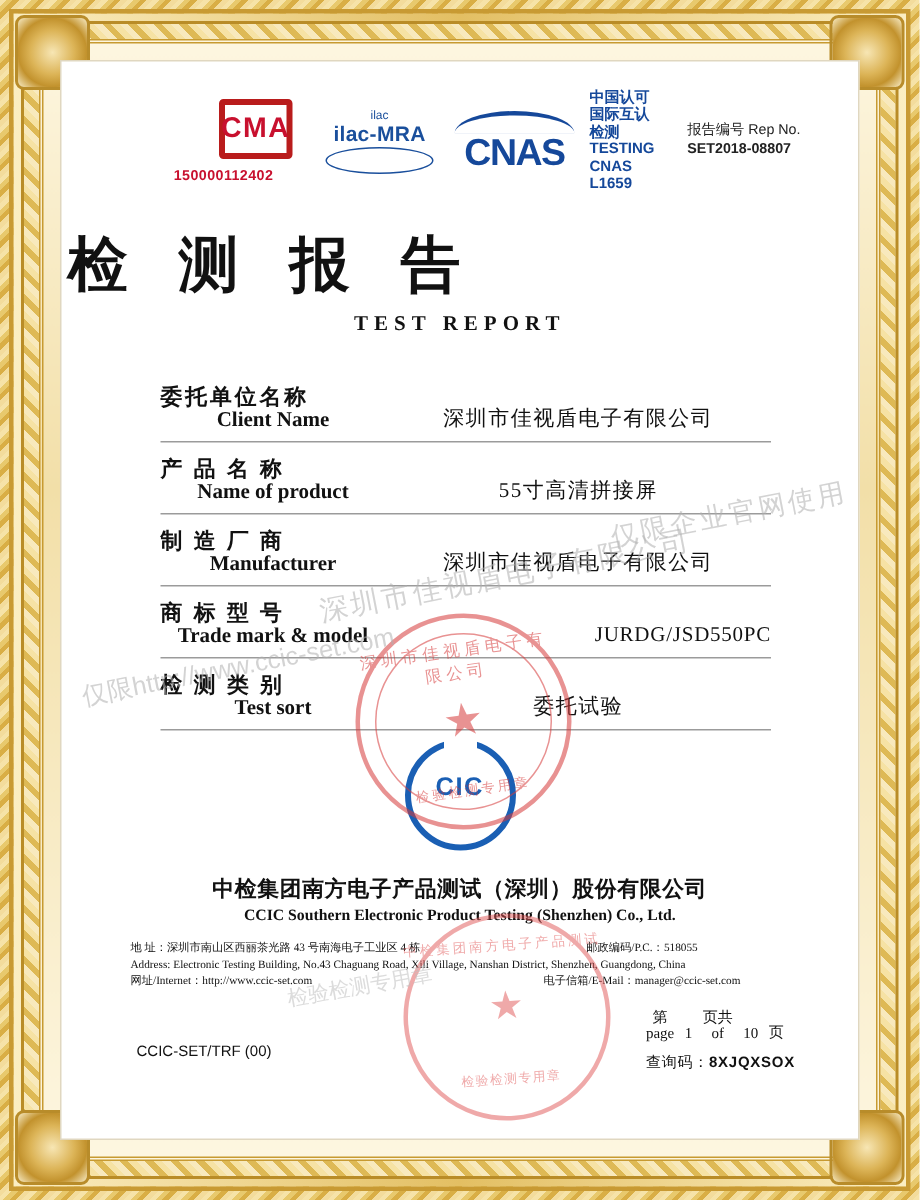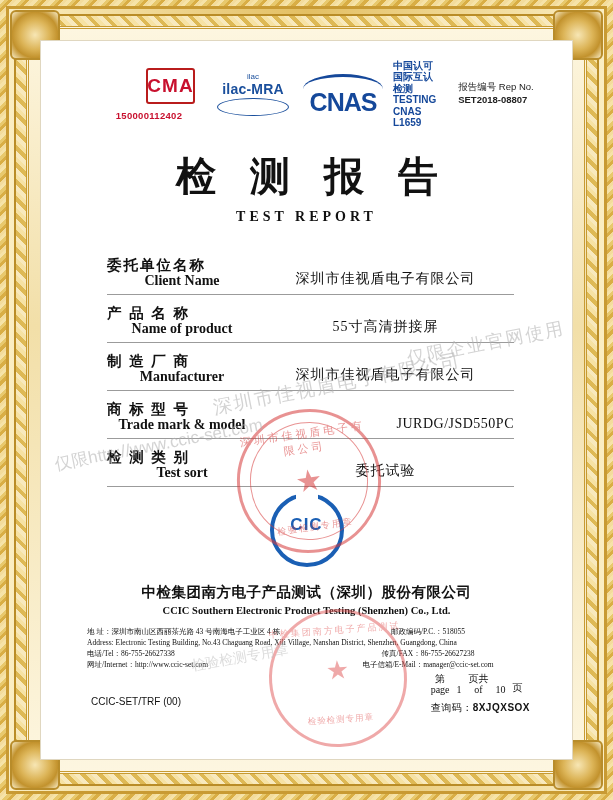--- a/index.html
+++ b/index.html
@@ -64,21 +64,21 @@
   }
   
   .logos{
     position:absolute;left:0;right:0;top:22px;height:62px;
     display:flex;align-items:center;
   }
   .cma{
     margin-left:62px;width:92px;text-align:center;
   }
   .cma-box{
-    border:2px solid #b91c1c;border-radius:3px;
+    border:4px solid #b91c1c;border-radius:3px;
     display:flex;align-items:center;justify-content:center;
     height:32px;
     color:#c8102e;font-weight:bold;font-size:19px;letter-spacing:1px;
     font-family:"Liberation Sans", sans-serif;
     margin-left:43px;
   }
   .cma-num{
     margin-top:6px;color:#c8102e;font-size:9.5px;font-weight:bold;
     font-family:"Liberation Sans", sans-serif;letter-spacing:.3px;
   }
@@ -111,21 +111,21 @@
   }
   .repno{
     margin-left:8px;font-size:9.5px;color:#222;
     font-family:"Liberation Sans", sans-serif;
     line-height:1.35;
   }
   .repno .l2{font-weight:bold;}
 
   
   .title-cn{
-    position:absolute;top:108px;left:13px;right:0;text-align:center;
+    position:absolute;top:108px;left:4px;right:0;
     font-size:40px;font-weight:bold;letter-spacing:12px;
     color:#111;font-family:"Liberation Serif", serif;
   }
   .title-en{
     position:absolute;top:168px;left:0;right:0;text-align:center;
     font-size:14px;font-weight:bold;letter-spacing:4px;color:#111;
   }
 
   
   .fields{
@@ -378,28 +378,20 @@
         <div class="l">
           <span>地    址：</span><span>深圳市南山区西丽茶光路 43 号南海电子工业区 4 栋</span>
         </div>
         <div class="r">
           <span>邮政编码/P.C.：</span><span>518055</span>
         </div>
       </div>
       <div class="full">
         <span>Address:</span>
         <span>Electronic Testing Building, No.43 Chaguang Road, Xili Village, Nanshan District, Shenzhen, Guangdong, China</span>
-      </div>
-      <div class="line">
-        <div class="l">
-          <span>电话/Tel：</span><span>86-755-26627338</span>
-        </div>
-        <div class="r">
-          <span>传真/FAX：</span><span>86-755-26627238</span>
-        </div>
       </div>
       <div class="line">
         <div class="l">
           <span>网址/Internet：</span><span>http://www.ccic-set.com</span>
         </div>
         <div class="r">
           <span>电子信箱/E-Mail：</span><span>manager@ccic-set.com</span>
         </div>
       </div>
     </div>

